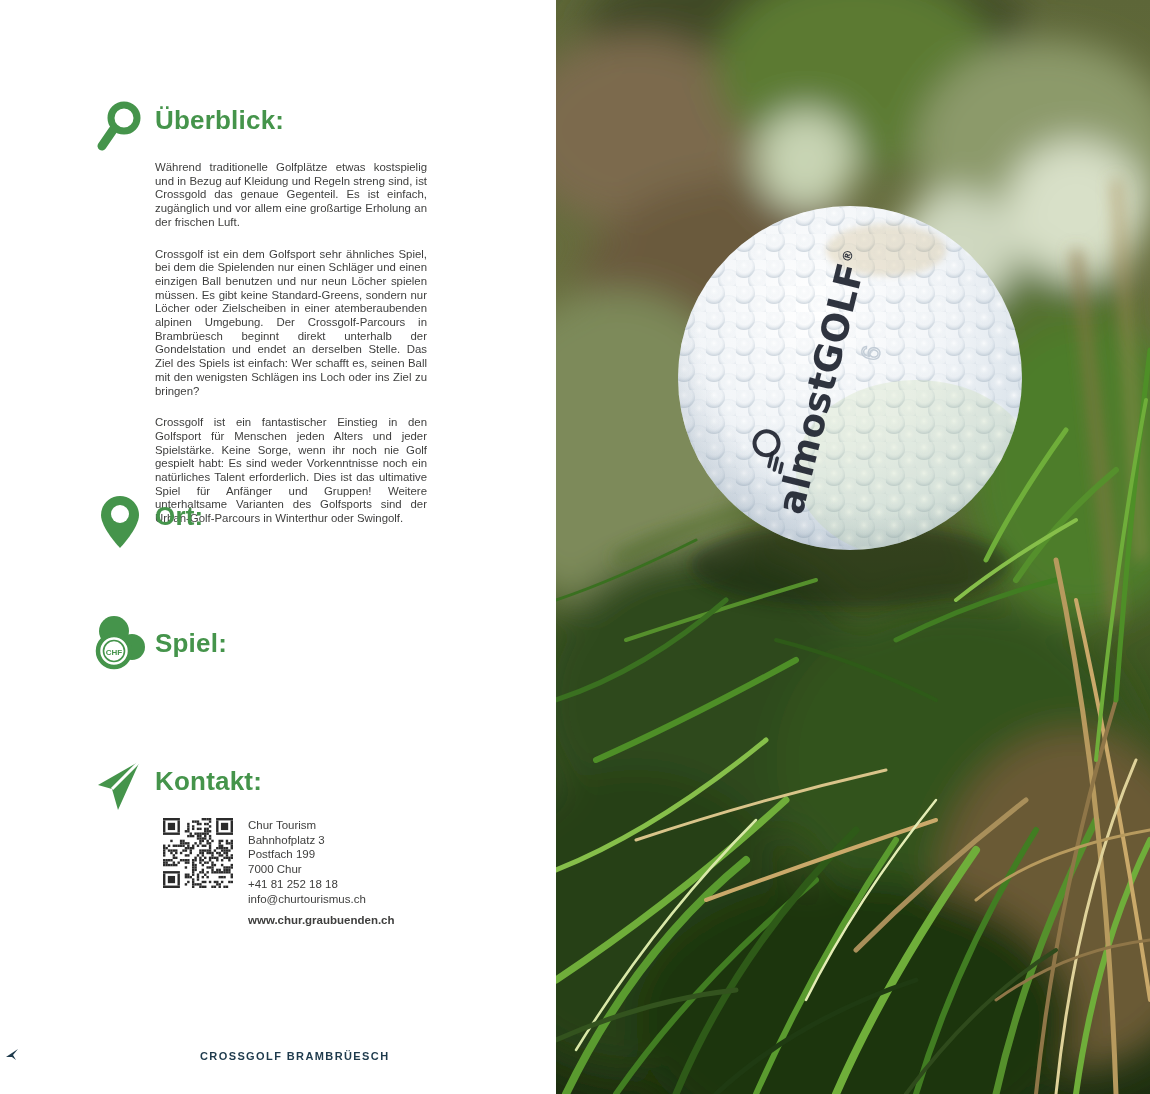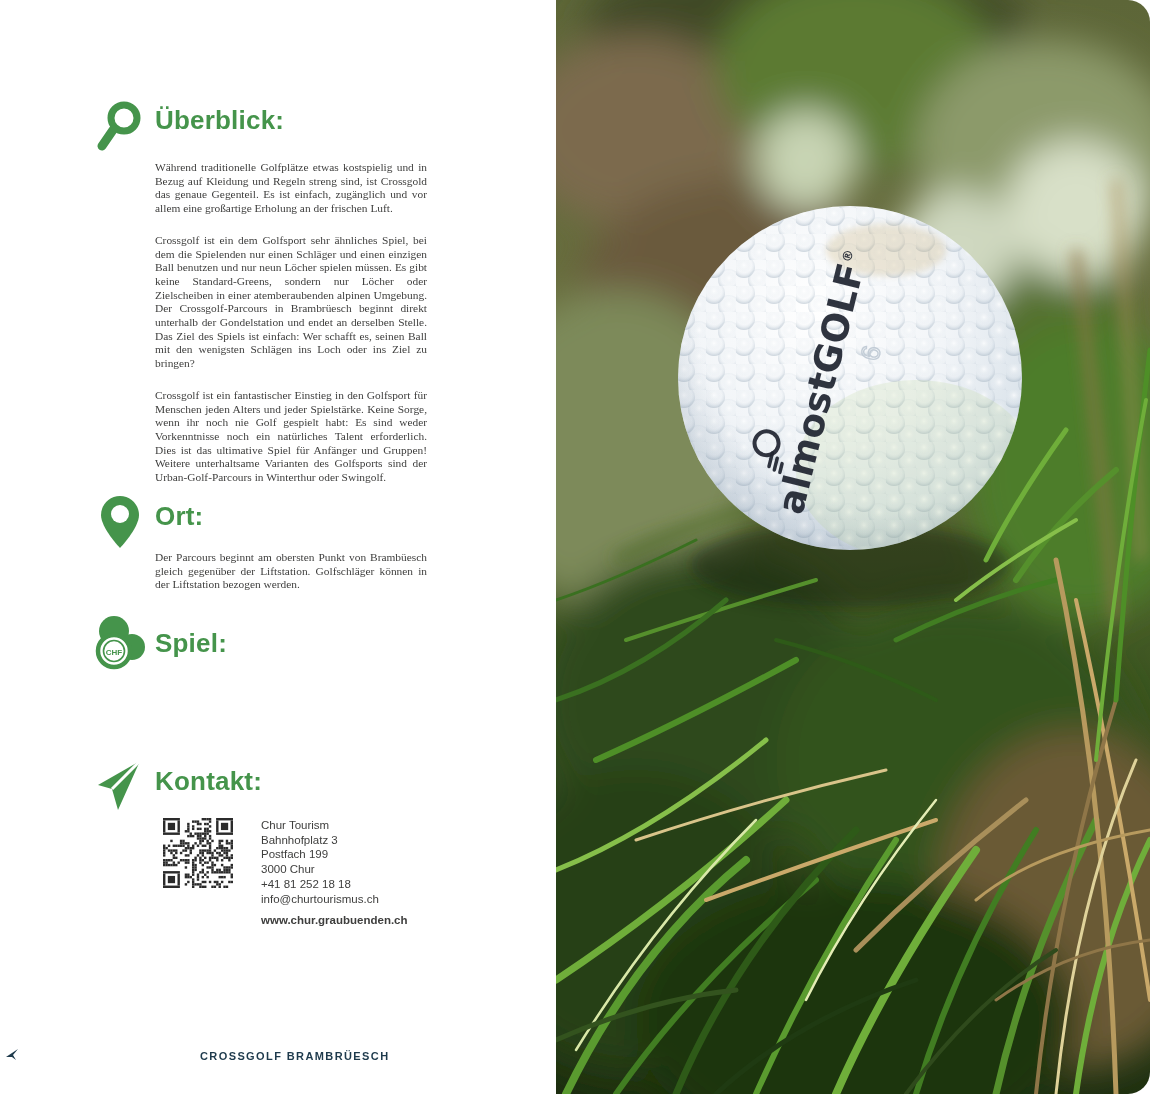--- a/index.html
+++ b/index.html
@@ -1,37 +1,37 @@
 <!DOCTYPE html>
 <html><head>
 <meta charset="utf-8">
 <style>
   html,body{margin:0;padding:0;background:#ffffff;}
   #canvas{
     position:relative;width:1150px;height:1094px;overflow:hidden;
-    background:#ffffff;font-family:"Liberation Sans",sans-serif;border-radius:22px;
+    background:#ffffff;font-family:"Liberation Sans",sans-serif;
   }
   
   .page-left{position:absolute;left:0;top:0;width:556px;height:1094px;background:#ffffff;}
   .sec-icon{position:absolute;}
   .sec-title{
     position:absolute;left:155px;
     font-family:"Liberation Sans",sans-serif;
     font-weight:bold;font-size:26px;letter-spacing:.2px;
     color:#45944B;
   }
   .sec-body{
     position:absolute;left:155px;width:288px;
     font-size:11.4px;line-height:13.7px;color:#3E3E3D;
     text-align:justify;
   }
-  .sec-body p{margin:0 16px 18px 0;font-family:Liberation Serif, serif;}
+  .sec-body p{margin:0 16px 18px 0;}
   .sec-body p:last-child{margin-bottom:0;}
   
-  .contact-row{position:absolute;left:163px;top:818px;display:flex;gap:28px;}
+  .contact-row{position:absolute;left:163px;top:818px;display:flex;gap:15px;}
   .qr{width:70px;height:70px;flex:0 0 auto;}
   .contact-lines{font-size:11.5px;line-height:14.7px;color:#3E3E3D;}
   .contact-lines .site{font-weight:bold;margin-top:7px;}
   
   .footer-brand{
     position:absolute;left:200px;top:1050px;
     font-size:11px;font-weight:bold;letter-spacing:1.4px;
     color:#1E3A4C;
   }
   .corner-mark{position:absolute;left:5px;top:1046px;}
@@ -55,23 +55,20 @@
       <p>Während traditionelle Golfplätze etwas kostspielig und in Bezug auf Kleidung und Regeln streng sind, ist Crossgold das genaue Gegenteil. Es ist einfach, zugänglich und vor allem eine großartige Erholung an der frischen Luft.</p>
       <p>Crossgolf ist ein dem Golfsport sehr ähnliches Spiel, bei dem die Spielenden nur einen Schläger und einen einzigen Ball benutzen und nur neun Löcher spielen müssen. Es gibt keine Standard-Greens, sondern nur Löcher oder Zielscheiben in einer atemberaubenden alpinen Umgebung. Der Crossgolf-Parcours in Brambrüesch beginnt direkt unterhalb der Gondelstation und endet an derselben Stelle. Das Ziel des Spiels ist einfach: Wer schafft es, seinen Ball mit den wenigsten Schlägen ins Loch oder ins Ziel zu bringen?</p>
       <p>Crossgolf ist ein fantastischer Einstieg in den Golfsport für Menschen jeden Alters und jeder Spielstärke. Keine Sorge, wenn ihr noch nie Golf gespielt habt: Es sind weder Vorkenntnisse noch ein natürliches Talent erforderlich. Dies ist das ultimative Spiel für Anfänger und Gruppen! Weitere unterhaltsame Varianten des Golfsports sind der Urban-Golf-Parcours in Winterthur oder Swingolf.</p>
     </div>
 
     <svg class="sec-icon" style="left:97px;top:494px" width="46" height="60" viewBox="0 0 46 60">
       <path d="M23,2 C12.5,2 4,10.5 4,21 C4,34 23,54 23,54 C23,54 42,34 42,21 C42,10.5 33.5,2 23,2 Z" fill="#45944B"></path>
       <circle cx="23" cy="20" r="9" fill="#ffffff"></circle>
     </svg>
     <div class="sec-title" style="top:501px">Ort:</div>
-    <div class="sec-body" style="top:551px">
-      <p>Der Parcours beginnt am obersten Punkt von Brambüesch gleich gegenüber der Liftstation. Golfschläger können in der Liftstation bezogen werden.</p>
-    </div>
 
     <svg class="sec-icon" style="left:90px;top:614px" width="60" height="60" viewBox="0 0 60 60">
       <circle cx="24" cy="17" r="15" fill="#45944B"></circle>
       <circle cx="42" cy="33" r="13" fill="#45944B"></circle>
       <circle cx="24" cy="37" r="17" fill="#ffffff"></circle>
       <circle cx="24" cy="37" r="16" fill="none" stroke="#45944B" stroke-width="4.5"></circle>
       <circle cx="24" cy="37" r="10.5" fill="none" stroke="#45944B" stroke-width="1.6"></circle>
       <text x="24" y="40.5" text-anchor="middle" font-family="Liberation Sans,sans-serif" font-size="8" font-weight="bold" fill="#45944B">CHF</text>
     </svg>
     <div class="sec-title" style="top:628px">Spiel:</div>
@@ -367,21 +364,21 @@
           <rect x="20" y="28" width="1" height="1" fill="#2b2b2b"></rect>
           <rect x="21" y="28" width="1" height="1" fill="#2b2b2b"></rect>
           <rect x="23" y="28" width="1" height="1" fill="#2b2b2b"></rect>
           <rect x="25" y="28" width="1" height="1" fill="#2b2b2b"></rect>
           <rect x="26" y="28" width="1" height="1" fill="#2b2b2b"></rect>
         </svg>
       <div class="contact-lines">
         <div>Chur Tourism</div>
         <div>Bahnhofplatz 3</div>
         <div>Postfach 199</div>
-        <div>3000 Chur</div>
+        <div>7000 Chur</div>
         <div>+41 81 252 18 18</div>
         <div>info@churtourismus.ch</div>
         <div class="site">www.chur.graubuenden.ch</div>
       </div>
     </div>
 
     <svg class="corner-mark" width="16" height="16" viewBox="0 0 16 16">
       <path d="M1,11 L13,3 L8,9 L11,14 L7,11 Z" fill="#1E3A4C"></path>
     </svg>
     <div class="footer-brand">CROSSGOLF BRAMBRÜESCH</div>

